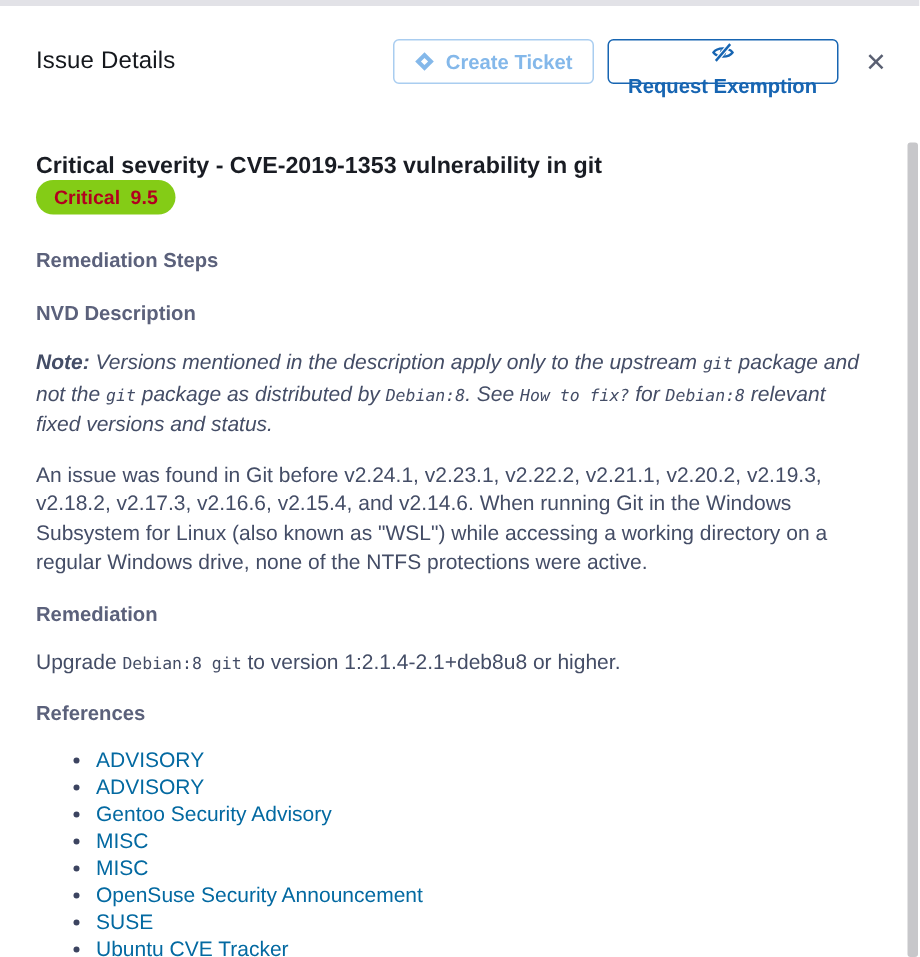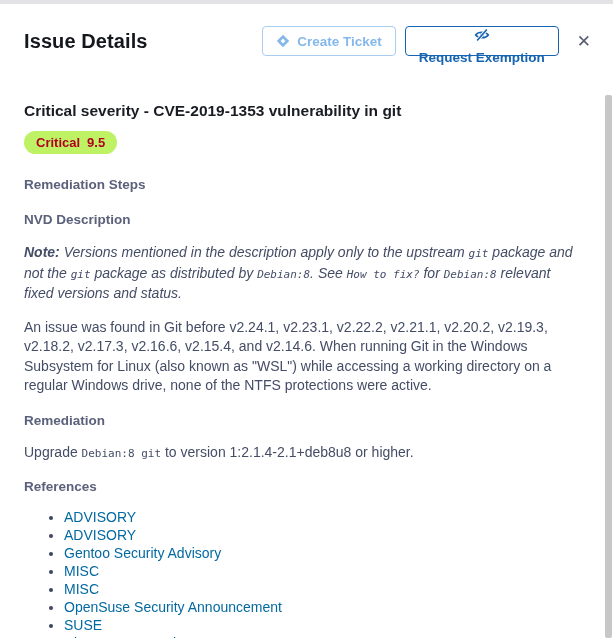--- a/index.html
+++ b/index.html
@@ -17,21 +17,21 @@
     background: #e2e2e7;
   }
   .panel { position: relative; width: 613px; height: 634px; margin-top: 4px; background: #fff; }
 
   
   .hdr {
     display: flex; align-items: center; justify-content: space-between;
     padding: 22px 16px 0 24px;
   }
   .hdr h1 {
-    font-size: 20px; font-weight: bold; color: #14171c; letter-spacing: .1px;
+    font-size: 16px; font-weight: normal; color: #14171c; letter-spacing: .1px;
   }
   .hdr-actions { display: flex; align-items: center; gap: 9px; }
   .btn {
     display: inline-flex; align-items: center; gap: 7px;
     height: 30px; padding: 0 13px;
     background: #fff; border-radius: 4px;
     font-family: "Liberation Sans", sans-serif;
     font-size: 13.5px; font-weight: bold;
     cursor: pointer;
   }
@@ -46,22 +46,21 @@
   }
 
   
   .content { padding: 0 30px 0 24px; }
   .issue-title {
     margin-top: 46px;
     font-size: 15.5px; font-weight: bold; color: #191c23;
   }
   .badge {
     display: inline-flex; align-items: center;
-    margin-top: 11px;
-    background: #bef264; color: #b2001f;
+    background: #84cc16; color: #b2001f;
     border-radius: 12px; padding: 4px 12px;
     font-size: 13px; font-weight: bold;
   }
   .badge .score { margin-left: 7px; }
 
   .sec-h {
     font-size: 13.5px; font-weight: bold; color: #5b617b;
   }
   .h-remsteps { margin-top: 23px; }
   .h-nvd      { margin-top: 20px; }

